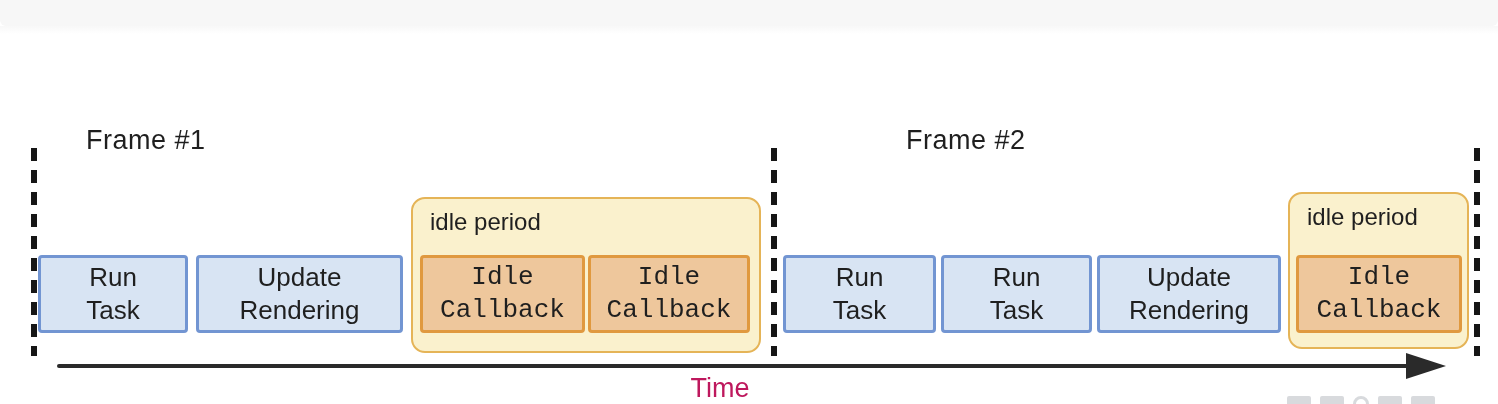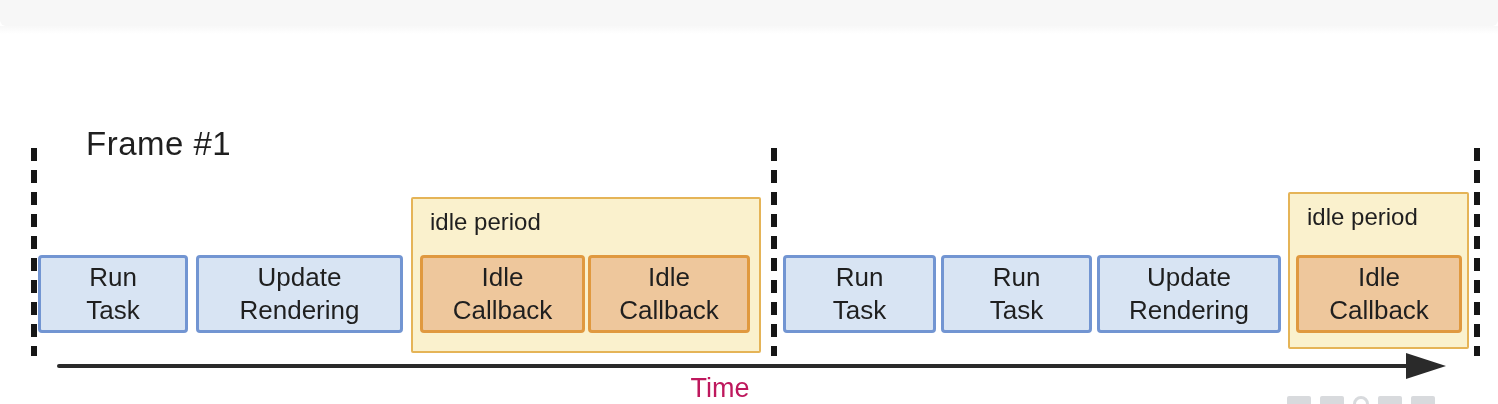--- a/index.html
+++ b/index.html
@@ -19,40 +19,40 @@
     background: var(--topbar, #f7f7f7);
     border-radius: 0 0 6px 6px;
   }
   .topbar::after {
     content: ""; position: absolute; left: 0; top: 26px;
     width: 100%; height: 8px;
     background: linear-gradient(to bottom, rgba(247,247,247,.9), rgba(255,255,255,0));
   }
   .frame-label {
     position: absolute; top: 125px;
-    font-size: 33px; color: var(--ink, #1f1f1f);
+    font-size: 27px; color: var(--ink, #1f1f1f);
     letter-spacing: .5px;
   }
   .fl1 { left: 86px; }
   .fl2 { left: 906px; }
 
   .vdash {
     position: absolute; top: 148px;
     width: 6px; height: 208px;
     background: repeating-linear-gradient(to bottom, #161616 0 13px, transparent 13px 22px);
   }
   .d1 { left: 31px; }
   .d2 { left: 771px; }
   .d3 { left: 1474px; }
 
   .idlezone {
     position: absolute;
     background: var(--idle-zone-fill, #faf1cd);
     border: 2px solid var(--idle-zone-border, #e5b457);
-    border-radius: 2px;
+    border-radius: 14px;
     box-sizing: border-box;
     text-align: right;
   }
   .z1 { left: 411px; top: 197px; width: 350px; height: 156px; }
   .z2 { left: 1288px; top: 192px; width: 181px; height: 157px; }
   .idlezone-label {
     position: absolute; left: 17px; top: 9px;
     font-size: 24px; color: var(--ink, #1f1f1f);
   }
 
@@ -66,20 +66,21 @@
     color: var(--ink, #1f1f1f);
     border-radius: 4px;
   }
   .task {
     background: var(--task-fill, #d8e4f3);
     border: 3px solid var(--task-border, #7295d2);
   }
   .idle {
     background: var(--idle-fill, #eec79c);
     border: 3px solid var(--idle-border, #e0993f);
+    font-family: Liberation Mono, monospace;
   }
   .t11 { left: 38px;   width: 150px; }
   .t12 { left: 196px;  width: 207px; }
   .i11 { left: 420px;  width: 165px; }
   .i12 { left: 588px;  width: 162px; }
   .t21 { left: 783px;  width: 153px; }
   .t22 { left: 941px;  width: 151px; }
   .t23 { left: 1097px; width: 184px; }
   .i21 { left: 1296px; width: 166px; }
 
@@ -123,20 +124,21 @@
   }
 </style>
 </head>
 <body>
 
 <div class="stage">
 
   <div class="topbar"></div>
 
   <div class="frame-label fl1">Frame #1</div>
+  <div class="frame-label fl2">Frame #2</div>
 
   <div class="vdash d1"></div>
   <div class="vdash d2"></div>
   <div class="vdash d3"></div>
 
   <div class="idlezone z1">
     <div class="idlezone-label">idle period</div>
   </div>
   <div class="idlezone z2">
     <div class="idlezone-label">idle period</div>

